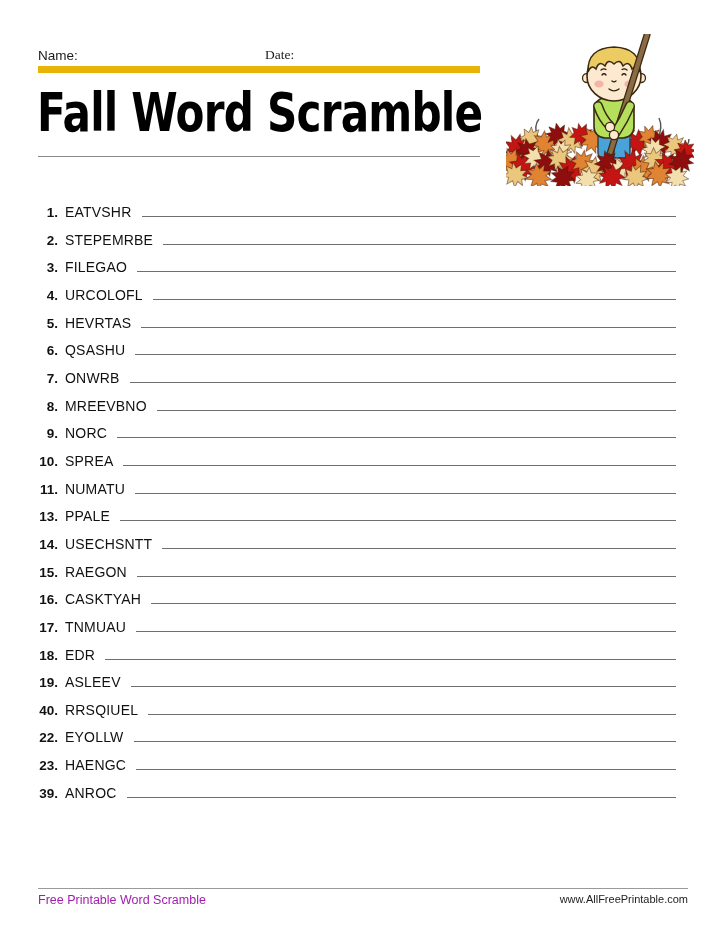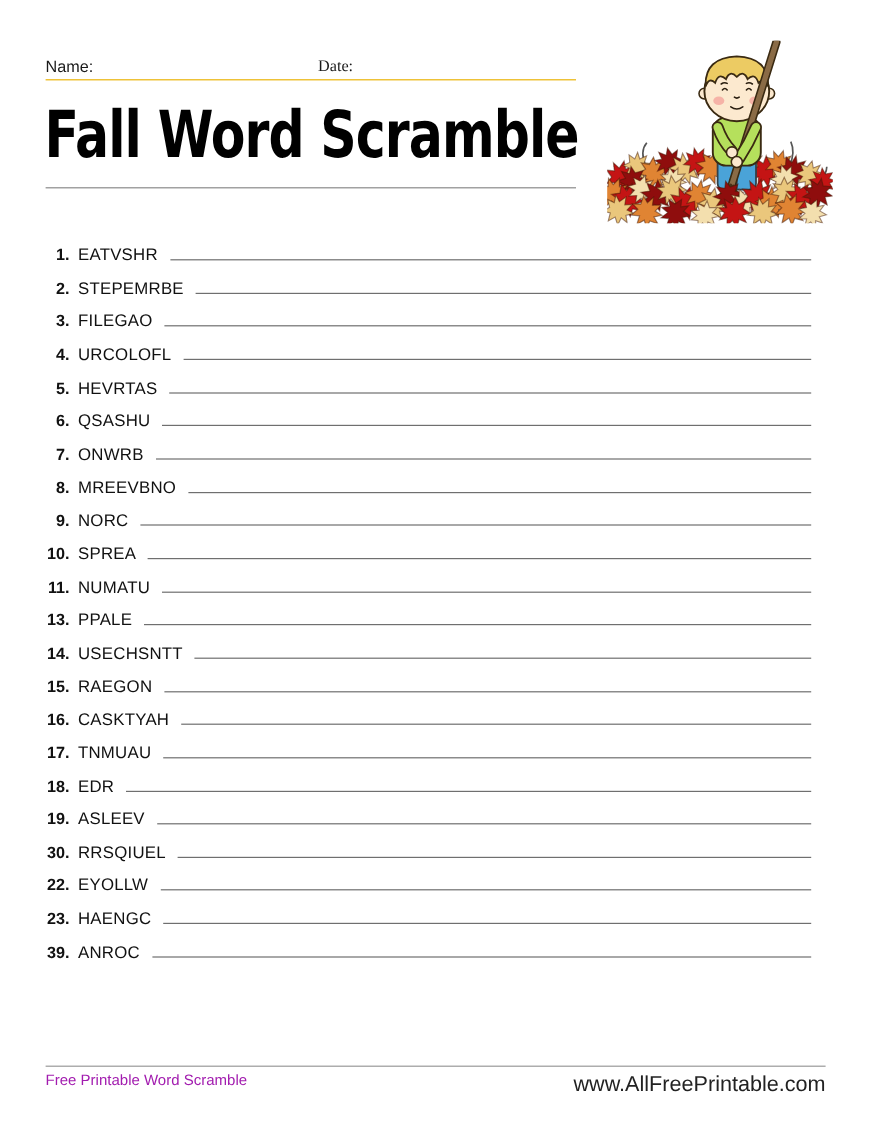--- a/index.html
+++ b/index.html
@@ -4,21 +4,21 @@
 <style>
   html,body{margin:0;padding:0;background:#fff;}
   .page{
     position:relative;width:727px;height:951px;background:#ffffff;
     font-family:"Liberation Sans",sans-serif;color:#111;overflow:hidden;
   }
 
   
   .header-fields{
     position:absolute;left:38px;top:47px;width:442px;height:19px;
-    border-bottom:1px solid #eab308;font-size:13.5px;color:#1a1a1a;
+    border-bottom:7px solid #eab308;font-size:13.5px;color:#1a1a1a;
   }
   .name-label{position:absolute;left:0;bottom:3px;}
   .date-label{position:absolute;left:227px;bottom:3px;font-family:Liberation Serif, serif;}
 
   
   .title{
     position:absolute;left:37px;top:86px;margin:0;
     font-family:"DejaVu Sans",sans-serif;font-weight:bold;
     font-size:54px;line-height:54px;letter-spacing:-1px;color:#000;
     transform:scaleX(.78);transform-origin:left center;white-space:nowrap;
@@ -35,21 +35,21 @@
   .word-list li{
     display:flex;align-items:baseline;height:27.66px;line-height:27.66px;
   }
   .num{width:25px;text-align:right;font-weight:bold;font-size:13.5px;flex:none;}
   .word{margin-left:7px;font-weight:normal;font-size:14px;letter-spacing:.2px;flex:none;}
   .blank{flex:1;margin-left:10px;height:17px;border-bottom:1.4px solid #6f6f6f;margin-bottom:-4px;}
 
   
   .footer-rule{position:absolute;left:38px;top:888px;width:650px;border-top:1.5px solid #9a9a9a;}
   .footer-left{position:absolute;left:38px;top:893px;font-size:12.5px;color:#a21caf;}
-  .footer-right{position:absolute;right:39px;top:893px;font-size:18px;color:#222;}
+  .footer-right{position:absolute;right:39px;top:893px;font-size:11px;color:#222;}
 </style>
 </head>
 <body>
 
 <div class="page">
 
   <div class="header-fields">
     <span class="name-label">Name:</span>
     <span class="date-label">Date:</span>
   </div>
@@ -268,21 +268,21 @@
       <span class="blank"></span>
     </li>
 
     <li>
       <span class="num">19.</span>
       <span class="word">ASLEEV</span>
       <span class="blank"></span>
     </li>
 
     <li>
-      <span class="num">30.</span>
+      <span class="num">40.</span>
       <span class="word">RRSQIUEL</span>
       <span class="blank"></span>
     </li>
 
 
     <li>
       <span class="num">22.</span>
       <span class="word">EYOLLW</span>
       <span class="blank"></span>
     </li>

